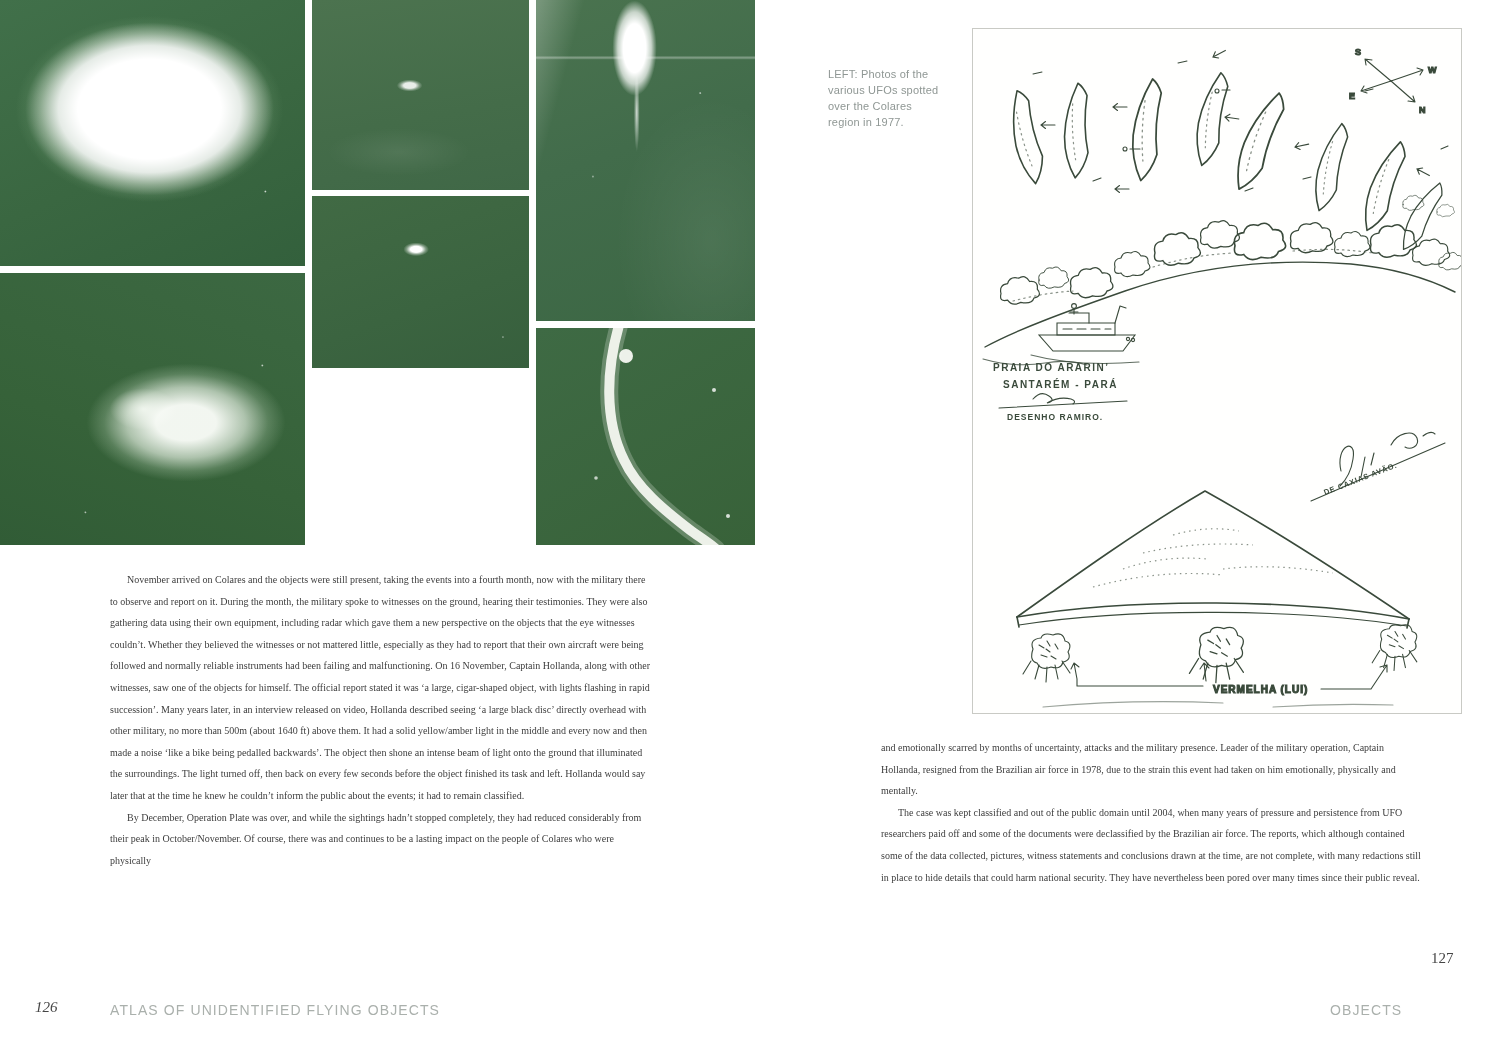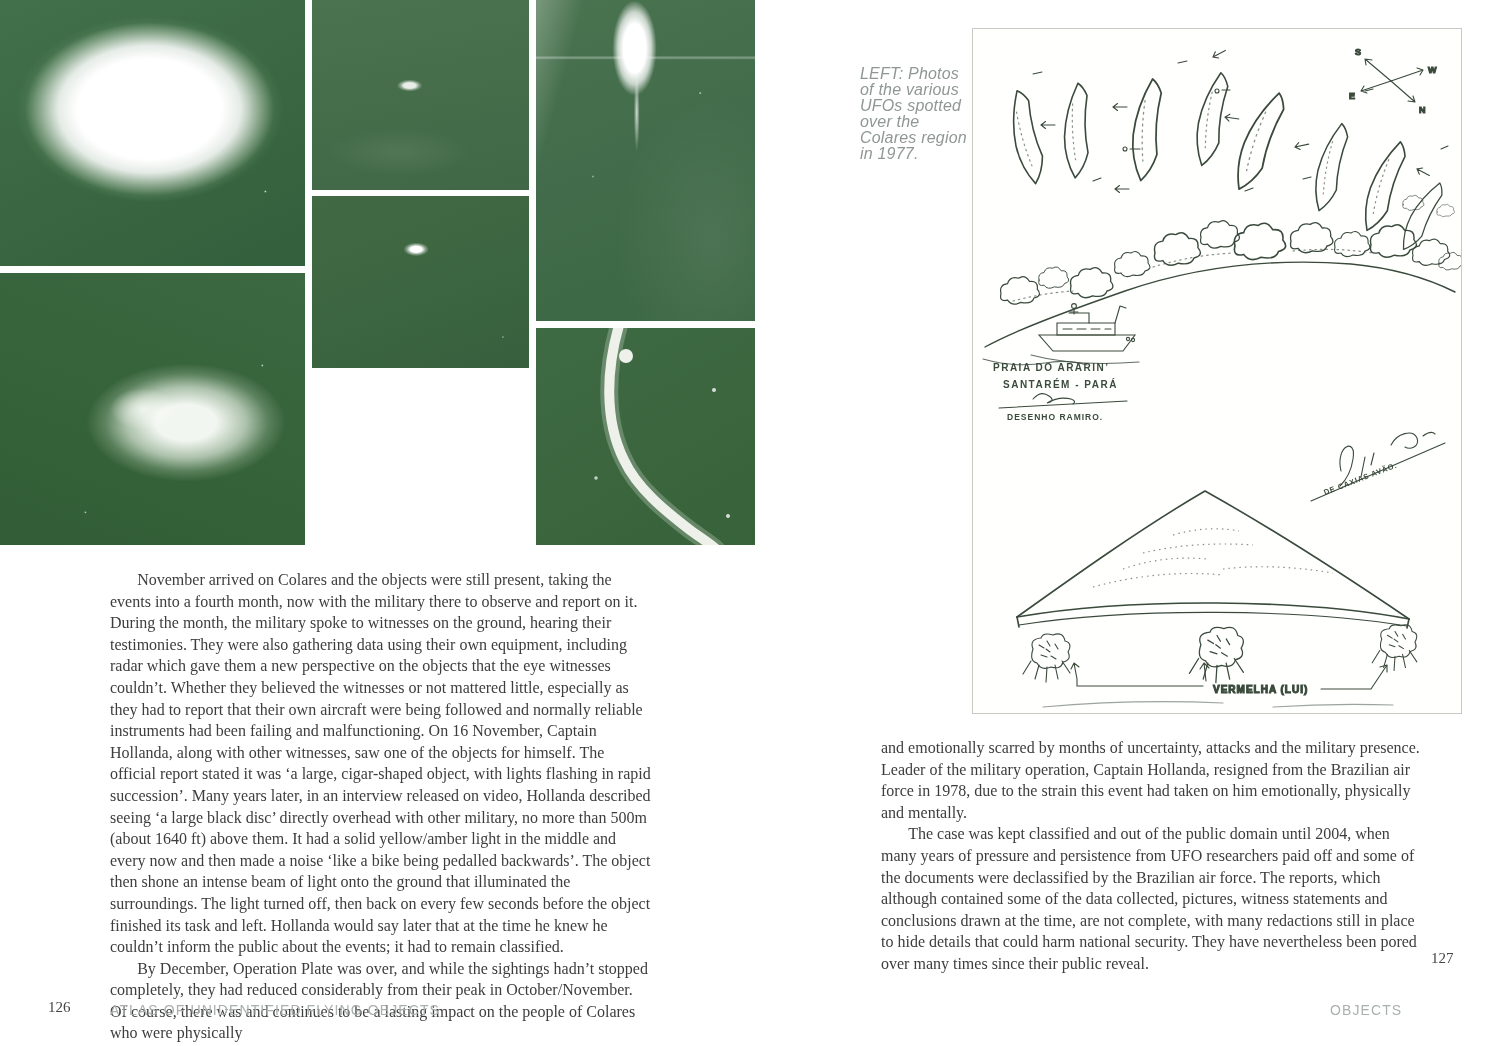--- a/index.html
+++ b/index.html
@@ -44,28 +44,28 @@
       radial-gradient(ellipse 27px 58px at 45% 15%, #ffffff 42%, rgba(255,255,255,.7) 62%, transparent 82%),
       radial-gradient(ellipse 4px 55px at 46% 35%, rgba(255,255,255,.75), transparent 72%),
       linear-gradient(to bottom, transparent 17.4%, rgba(255,255,255,.30) 17.8%, rgba(255,255,255,.30) 18.1%, transparent 18.6%),
       linear-gradient(105deg, rgba(255,255,255,.25) 1%, rgba(255,255,255,0) 16%),
       radial-gradient(ellipse 120px 180px at 80% 75%, rgba(255,255,255,.07), transparent 80%),
       linear-gradient(160deg,#4a734f 0%,#426c4b 45%,#3c6744 100%);}
   .ph-g{left:536px;top:328px;width:219px;height:217px;
     background:linear-gradient(150deg,#3e6a44 0%,#386239 100%);}
   .ph-g svg{display:block;width:100%;height:100%;}
   
-  .bodytext{position:absolute;font-size:16px;line-height:21.6px;color:#3d3d3d;text-align:left;}
+  .bodytext{position:absolute;font-size:10px;line-height:21.6px;color:#3d3d3d;text-align:left;}
   .bodytext p{margin:0;}
   .bodytext p.ind{text-indent:1.7em;}
   .bt-left{left:110px;top:569px;width:541px;}
   .bt-right{left:881px;top:737px;width:543px;}
-  .caption{position:absolute;left:860px;top:66px;width:112px;
-    font-family:"Liberation Sans",sans-serif;font-size:16px;line-height:16px;
-    color:#8f9794;letter-spacing:.2px;font-style:italic;}
+  .caption{position:absolute;left:828px;top:66px;width:112px;
+    font-family:"Liberation Sans",sans-serif;font-size:11px;line-height:16px;
+    color:#8f9794;letter-spacing:.2px;}
   .caption p{margin:0 0 11px 0;}
   .footer-num{position:absolute;font-size:15px;color:#454545;font-family:"Liberation Serif",serif;}
   .footer-lab{position:absolute;font-family:"Liberation Sans",sans-serif;font-size:14px;
     letter-spacing:1.1px;color:#aab0ac;}
   
   .panel{position:absolute;left:972px;top:28px;width:490px;height:686px;background:#fffffe;
     border:1px solid #c9cac5;box-sizing:border-box;}
   .panel svg{display:block;width:100%;height:100%;}
   .ink{stroke:#3a4a3b;fill:none;stroke-width:1.6;stroke-linecap:round;stroke-linejoin:round;}
   .ink-thin{stroke:#3a4a3b;fill:none;stroke-width:1.1;stroke-linecap:round;}
@@ -92,21 +92,21 @@
       <circle cx="60" cy="150" r="1.8" fill="#ffffff" opacity="0.7"></circle>
       <circle cx="192" cy="188" r="2" fill="#ffffff" opacity="0.8"></circle>
     </svg>
   </div>
 
   <div class="bodytext bt-left">
     <p class="ind">November arrived on Colares and the objects were still present, taking the events into a fourth month, now with the military there to observe and report on it. During the month, the military spoke to witnesses on the ground, hearing their testimonies. They were also gathering data using their own equipment, including radar which gave them a new perspective on the objects that the eye witnesses couldn’t. Whether they believed the witnesses or not mattered little, especially as they had to report that their own aircraft were being followed and normally reliable instruments had been failing and malfunctioning. On 16 November, Captain Hollanda, along with other witnesses, saw one of the objects for himself. The official report stated it was ‘a large, cigar-shaped object, with lights flashing in rapid succession’. Many years later, in an interview released on video, Hollanda described seeing ‘a large black disc’ directly overhead with other military, no more than 500m (about 1640 ft) above them. It had a solid yellow/amber light in the middle and every now and then made a noise ‘like a bike being pedalled backwards’. The object then shone an intense beam of light onto the ground that illuminated the surroundings. The light turned off, then back on every few seconds before the object finished its task and left. Hollanda would say later that at the time he knew he couldn’t inform the public about the events; it had to remain classified.</p>
     <p class="ind">By December, Operation Plate was over, and while the sightings hadn’t stopped completely, they had reduced considerably from their peak in October/November. Of course, there was and continues to be a lasting impact on the people of Colares who were physically</p>
   </div>
 
-  <div class="footer-num" style="left:48px;top:999px;">126</div>
+  <div class="footer-num" style="left:35px;top:999px;font-style:italic;">126</div>
   <div class="footer-lab" style="left:110px;top:1002px;">ATLAS OF UNIDENTIFIED FLYING OBJECTS</div>
 
   <div class="caption">
     <p>LEFT: Photos of the various UFOs spotted over the Colares region in 1977.</p>
   </div>
 
   <div class="panel">
     <svg viewBox="0 0 488 684">
       <defs>
         <path id="chev" d="M20,0 Q5,26 2,52 Q0,74 9,94 Q19,85 24,70 Q21,42 28,13 Q25,4 20,0 Z"></path>

